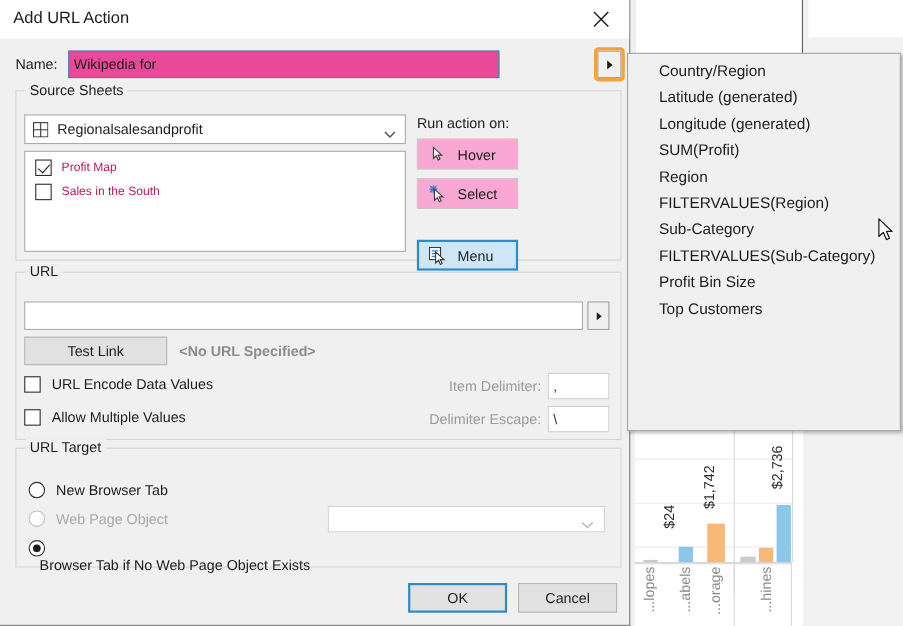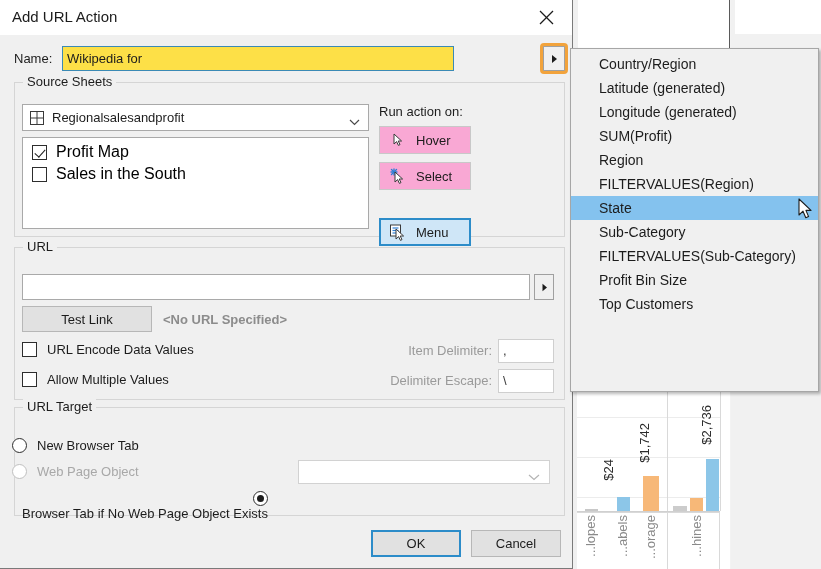--- a/index.html
+++ b/index.html
@@ -166,21 +166,21 @@
     position: absolute;
     left: 14px; top: 51px;
     font-size: 13px;
     color: #1c1c1c;
   }
   #name-input {
     position: absolute;
     left: 62px; top: 46px;
     width: 392px; height: 25px;
     border: 1px solid #3b8ab5;
-    background: #fde047;
+    background: #ec4899;
     font-size: 13px;
     color: #1c1c1c;
     padding: 0 4px;
     box-sizing: border-box;
     font-family: "Liberation Sans", sans-serif;
     outline: none;
   }
   #name-dropdown-btn {
     position: absolute;
     left: 543px; top: 46px;
@@ -271,22 +271,22 @@
     content: "";
     position: absolute;
     left: 4px; top: 1px;
     width: 5px; height: 9px;
     border: solid #1c1c1c;
     border-width: 0 1.7px 1.7px 0;
     transform: rotate(42deg);
   }
   .sheet-item-label {
     margin-left: 9px;
-    font-size: 16px;
-    color: #000000;
+    font-size: 11px;
+    color: #be185d;
   }
 
   
   #runaction-label {
     position: absolute;
     left: 379px; top: 104px;
     font-size: 13px;
     color: #1c1c1c;
   }
   .action-btn {
@@ -392,23 +392,23 @@
     color: #3a3a3a;
     padding: 0 4px;
     line-height: 22px;
   }
   #item-delim-field { left: 498px; top: 339px; }
   #delim-esc-field { left: 498px; top: 369px; }
 
   
   .radio-row {
     position: absolute;
-    left: 12px;
+    left: 26px;
     display: flex;
-    align-items: flex-end;
+    align-items: flex-start;
   }
   #radio-newtab { top: 438px; }
   #radio-webpage { top: 464px; }
   #radio-browsertab { top: 491px; flex-direction: column; }
   .radio {
     width: 15px; height: 15px;
     border-radius: 50%;
     border: 1px solid #2d2d2d;
     background: #ffffff;
     box-sizing: border-box;
@@ -688,21 +688,20 @@
   <div id="cancel-btn">Cancel</div>
 </div>
 
 <div id="field-menu">
   <div class="menu-item">Country/Region</div>
   <div class="menu-item">Latitude (generated)</div>
   <div class="menu-item">Longitude (generated)</div>
   <div class="menu-item">SUM(Profit)</div>
   <div class="menu-item">Region</div>
   <div class="menu-item">FILTERVALUES(Region)</div>
-  <div class="menu-item highlighted">State</div>
   <div class="menu-item">Sub-Category</div>
   <div class="menu-item">FILTERVALUES(Sub-Category)</div>
   <div class="menu-item">Profit Bin Size</div>
   <div class="menu-item">Top Customers</div>
 </div>
 
 <div id="menu-cursor">
   <svg width="16" height="22" viewBox="0 0 16 22" aria-hidden="true">
     <path d="M1,1 L1,17 L5,13.2 L7.8,19.8 L10.6,18.6 L7.9,12.4 L13,12.4 Z" fill="#ffffff" stroke="#1c1c1c" stroke-width="1.1" stroke-linejoin="round"></path>
   </svg>

